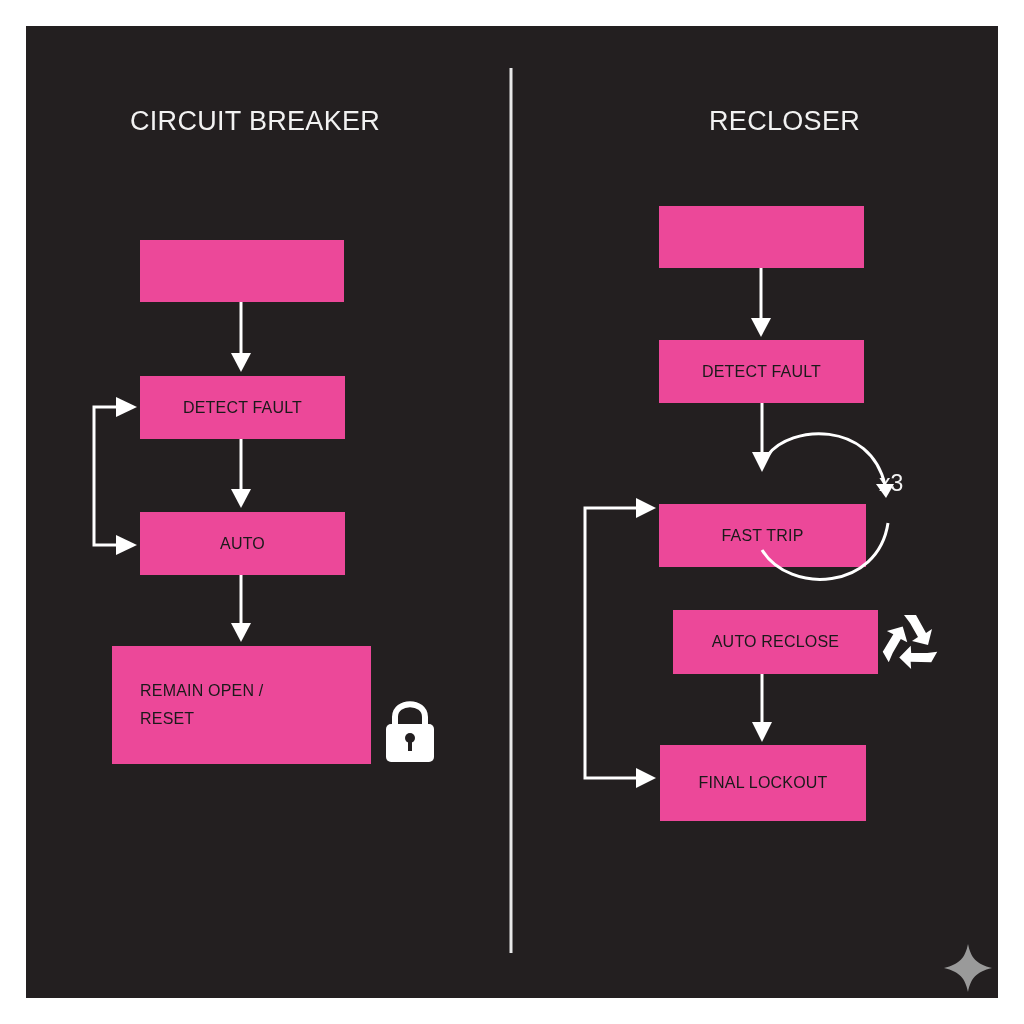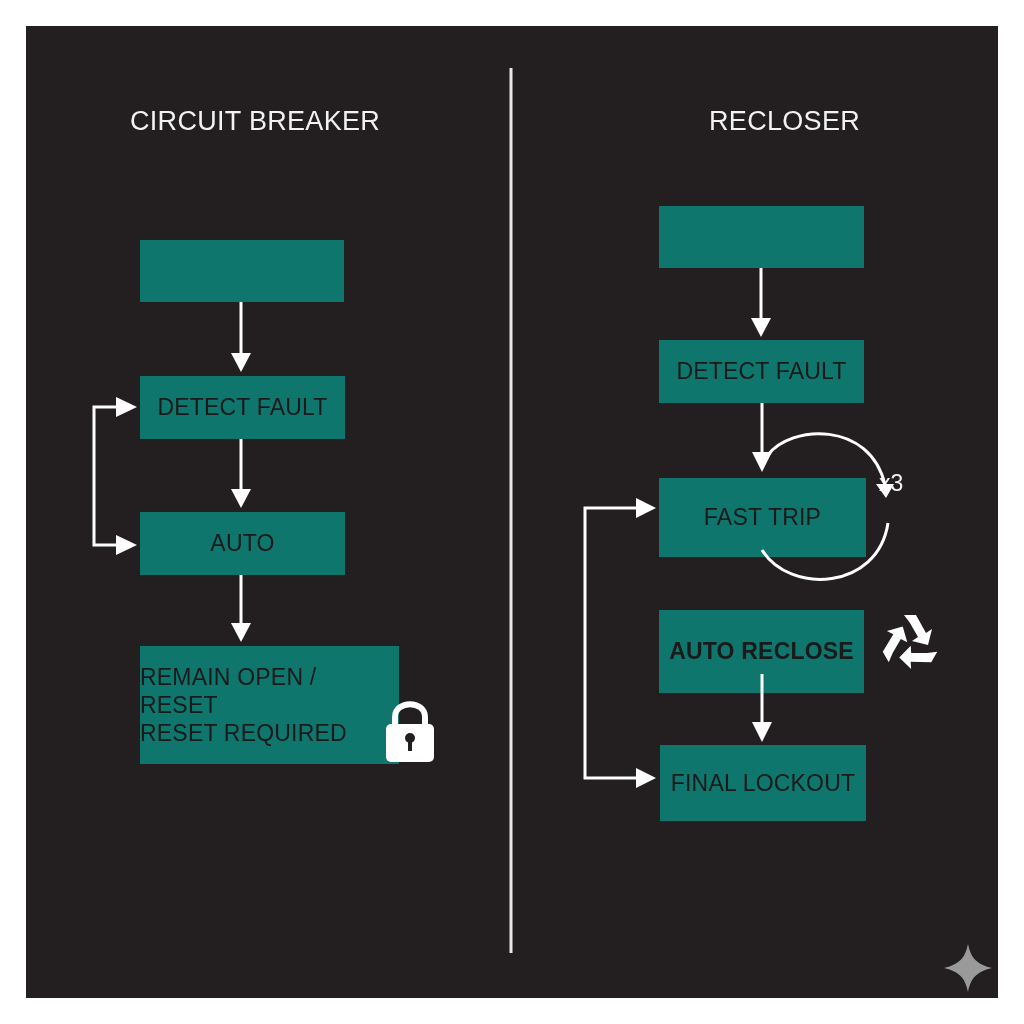--- a/index.html
+++ b/index.html
@@ -1,44 +1,43 @@
 <!DOCTYPE html>
 <html><head>
 <meta charset="utf-8">
 <style>
   html,body{margin:0;padding:0;background:#ffffff;}
   body{width:1024px;height:1024px;position:relative;overflow:hidden;font-family:"Liberation Sans","DejaVu Sans",sans-serif;}
   .panel{position:absolute;left:26px;top:26px;width:972px;height:972px;background:#231f20;}
   .title{position:absolute;color:#f2f2f2;font-size:27px;letter-spacing:0.3px;text-align:right;white-space:nowrap;}
-  .box{position:absolute;background:#0f766e;color:#1a1a1a;display:flex;align-items:center;justify-content:center;font-size:23px;letter-spacing:0.2px;box-sizing:border-box;}
-  .box.multi{justify-content:flex-start;line-height:28px;flex-direction:column;align-items:flex-start;justify-content:center;margin-left:28px;}
+  .box{position:absolute;background:#ec4899;color:#1a1a1a;display:flex;align-items:center;justify-content:center;font-size:16px;letter-spacing:0.2px;box-sizing:border-box;}
+  .box.multi{justify-content:flex-start;padding-left:28px;line-height:28px;flex-direction:column;align-items:flex-start;justify-content:center;}
   svg.overlay{position:absolute;left:0;top:0;width:1024px;height:1024px;pointer-events:none;}
   .x3{position:absolute;color:#f2f2f2;font-size:23px;}
 </style>
 </head>
 <body>
 
 <div class="panel"></div>
 
 <div class="title" style="left:130px;top:106px;width:250px;">CIRCUIT BREAKER</div>
 <div class="title" style="left:660px;top:106px;width:200px;">RECLOSER</div>
 
 <div class="box" style="left:140px;top:240px;width:204px;height:62px;"></div>
 <div class="box" style="left:140px;top:376px;width:205px;height:63px;">DETECT FAULT</div>
 <div class="box" style="left:140px;top:512px;width:205px;height:63px;">AUTO</div>
 <div class="box multi" style="left:112px;top:646px;width:259px;height:118px;">
   <span>REMAIN OPEN /</span>
   <span>RESET</span>
-  <span>RESET REQUIRED</span>
 </div>
 
 <div class="box" style="left:659px;top:206px;width:205px;height:62px;"></div>
 <div class="box" style="left:659px;top:340px;width:205px;height:63px;">DETECT FAULT</div>
-<div class="box" style="left:659px;top:478px;width:207px;height:79px;">FAST TRIP</div>
-<div class="box" style="left:659px;top:610px;width:205px;height:83px;font-weight:bold;">AUTO RECLOSE</div>
+<div class="box" style="left:659px;top:504px;width:207px;height:63px;">FAST TRIP</div>
+<div class="box" style="left:673px;top:610px;width:205px;height:64px;">AUTO RECLOSE</div>
 <div class="box" style="left:660px;top:745px;width:206px;height:76px;">FINAL LOCKOUT</div>
 
 <div class="x3" style="left:879px;top:470px;">x3</div>
 
 <svg class="overlay" viewBox="0 0 1024 1024">
 
   <line x1="511" y1="68" x2="511" y2="953" stroke="#e8e8e8" stroke-width="3"></line>
 
   <g fill="#ffffff" stroke="#ffffff" stroke-width="3">
 

